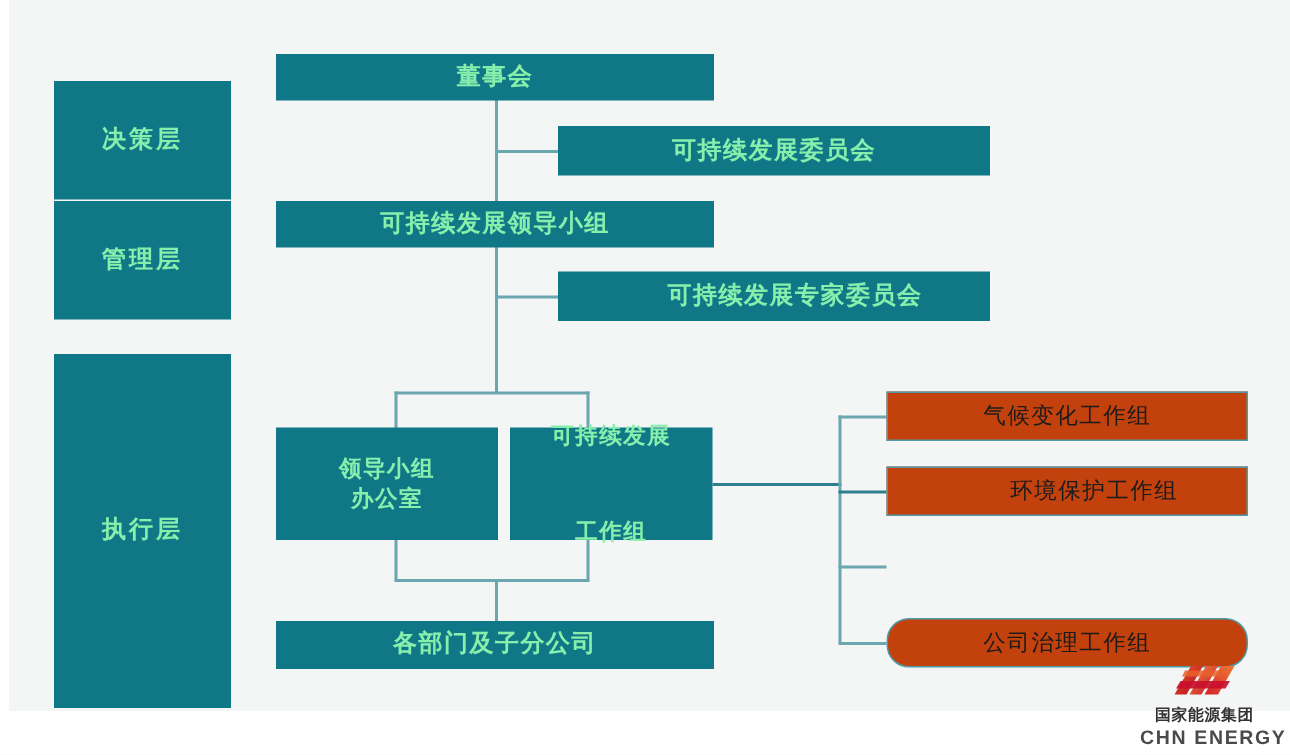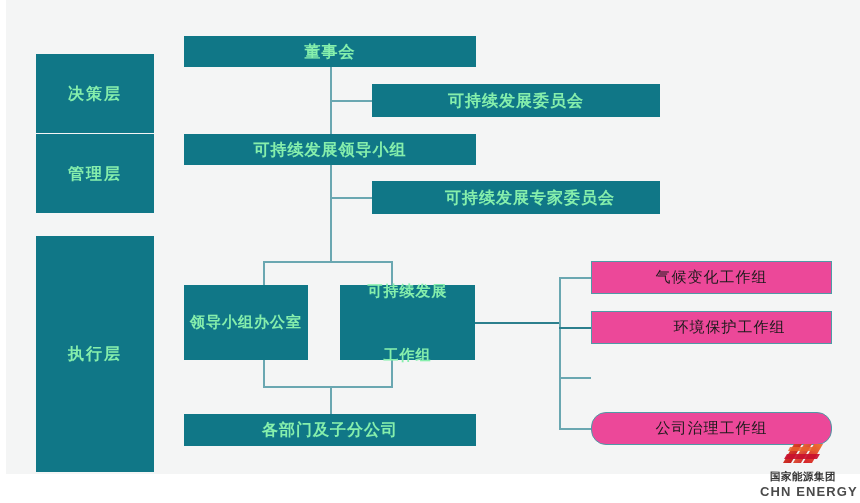--- a/index.html
+++ b/index.html
@@ -49,21 +49,21 @@
     letter-spacing: 2px;
   }
   .tealbox.bar {
     font-size: 16px;
   }
   .tealbox.cell {
     font-size: 15px;
   }
   .whitebox {
     position: absolute;
-    background: #ec4899;
+    background: #c2410c;
     border: 1px solid #4f9aa6;
     color: #1b1b1b;
     font-family: "Liberation Serif", "DejaVu Serif", serif;
     font-size: 15px;
     display: flex;
     align-items: center;
     justify-content: center;
     text-align: center;
     letter-spacing: 1px;
     box-sizing: border-box;
@@ -152,21 +152,21 @@
   <div class="hline" style="left:559px; top:428px; width:32px;"></div>
 
   <div class="tealbox bar" style="left:184px; top:36px; width:292px; height:31px;">董事会</div>
 
   <div class="tealbox bar" style="left:184px; top:134px; width:292px; height:31px;">可持续发展领导小组</div>
 
   <div class="tealbox bar" style="left:372px; top:84px; width:288px; height:33px;">可持续发展委员会</div>
 
   <div class="tealbox bar" style="left:372px; top:181px; width:288px; height:33px;padding-left:28px;">可持续发展专家委员会</div>
 
-  <div class="tealbox cell" style="left:184px; top:285px; width:124px; height:75px; flex-direction:row;font-family:Liberation Serif, serif;">
+  <div class="tealbox cell" style="left:184px; top:285px; width:148px; height:75px; flex-direction:column;">
     <span>领导小组</span>
     <span>办公室</span>
   </div>
 
   <div class="tealbox cell" style="left:340px; top:285px; width:135px; height:75px; flex-direction:column;gap:44px;">
     <span>可持续发展</span>
     <span>工作组</span>
   </div>
 
   <div class="tealbox bar" style="left:184px; top:414px; width:292px; height:32px;">各部门及子分公司</div>

